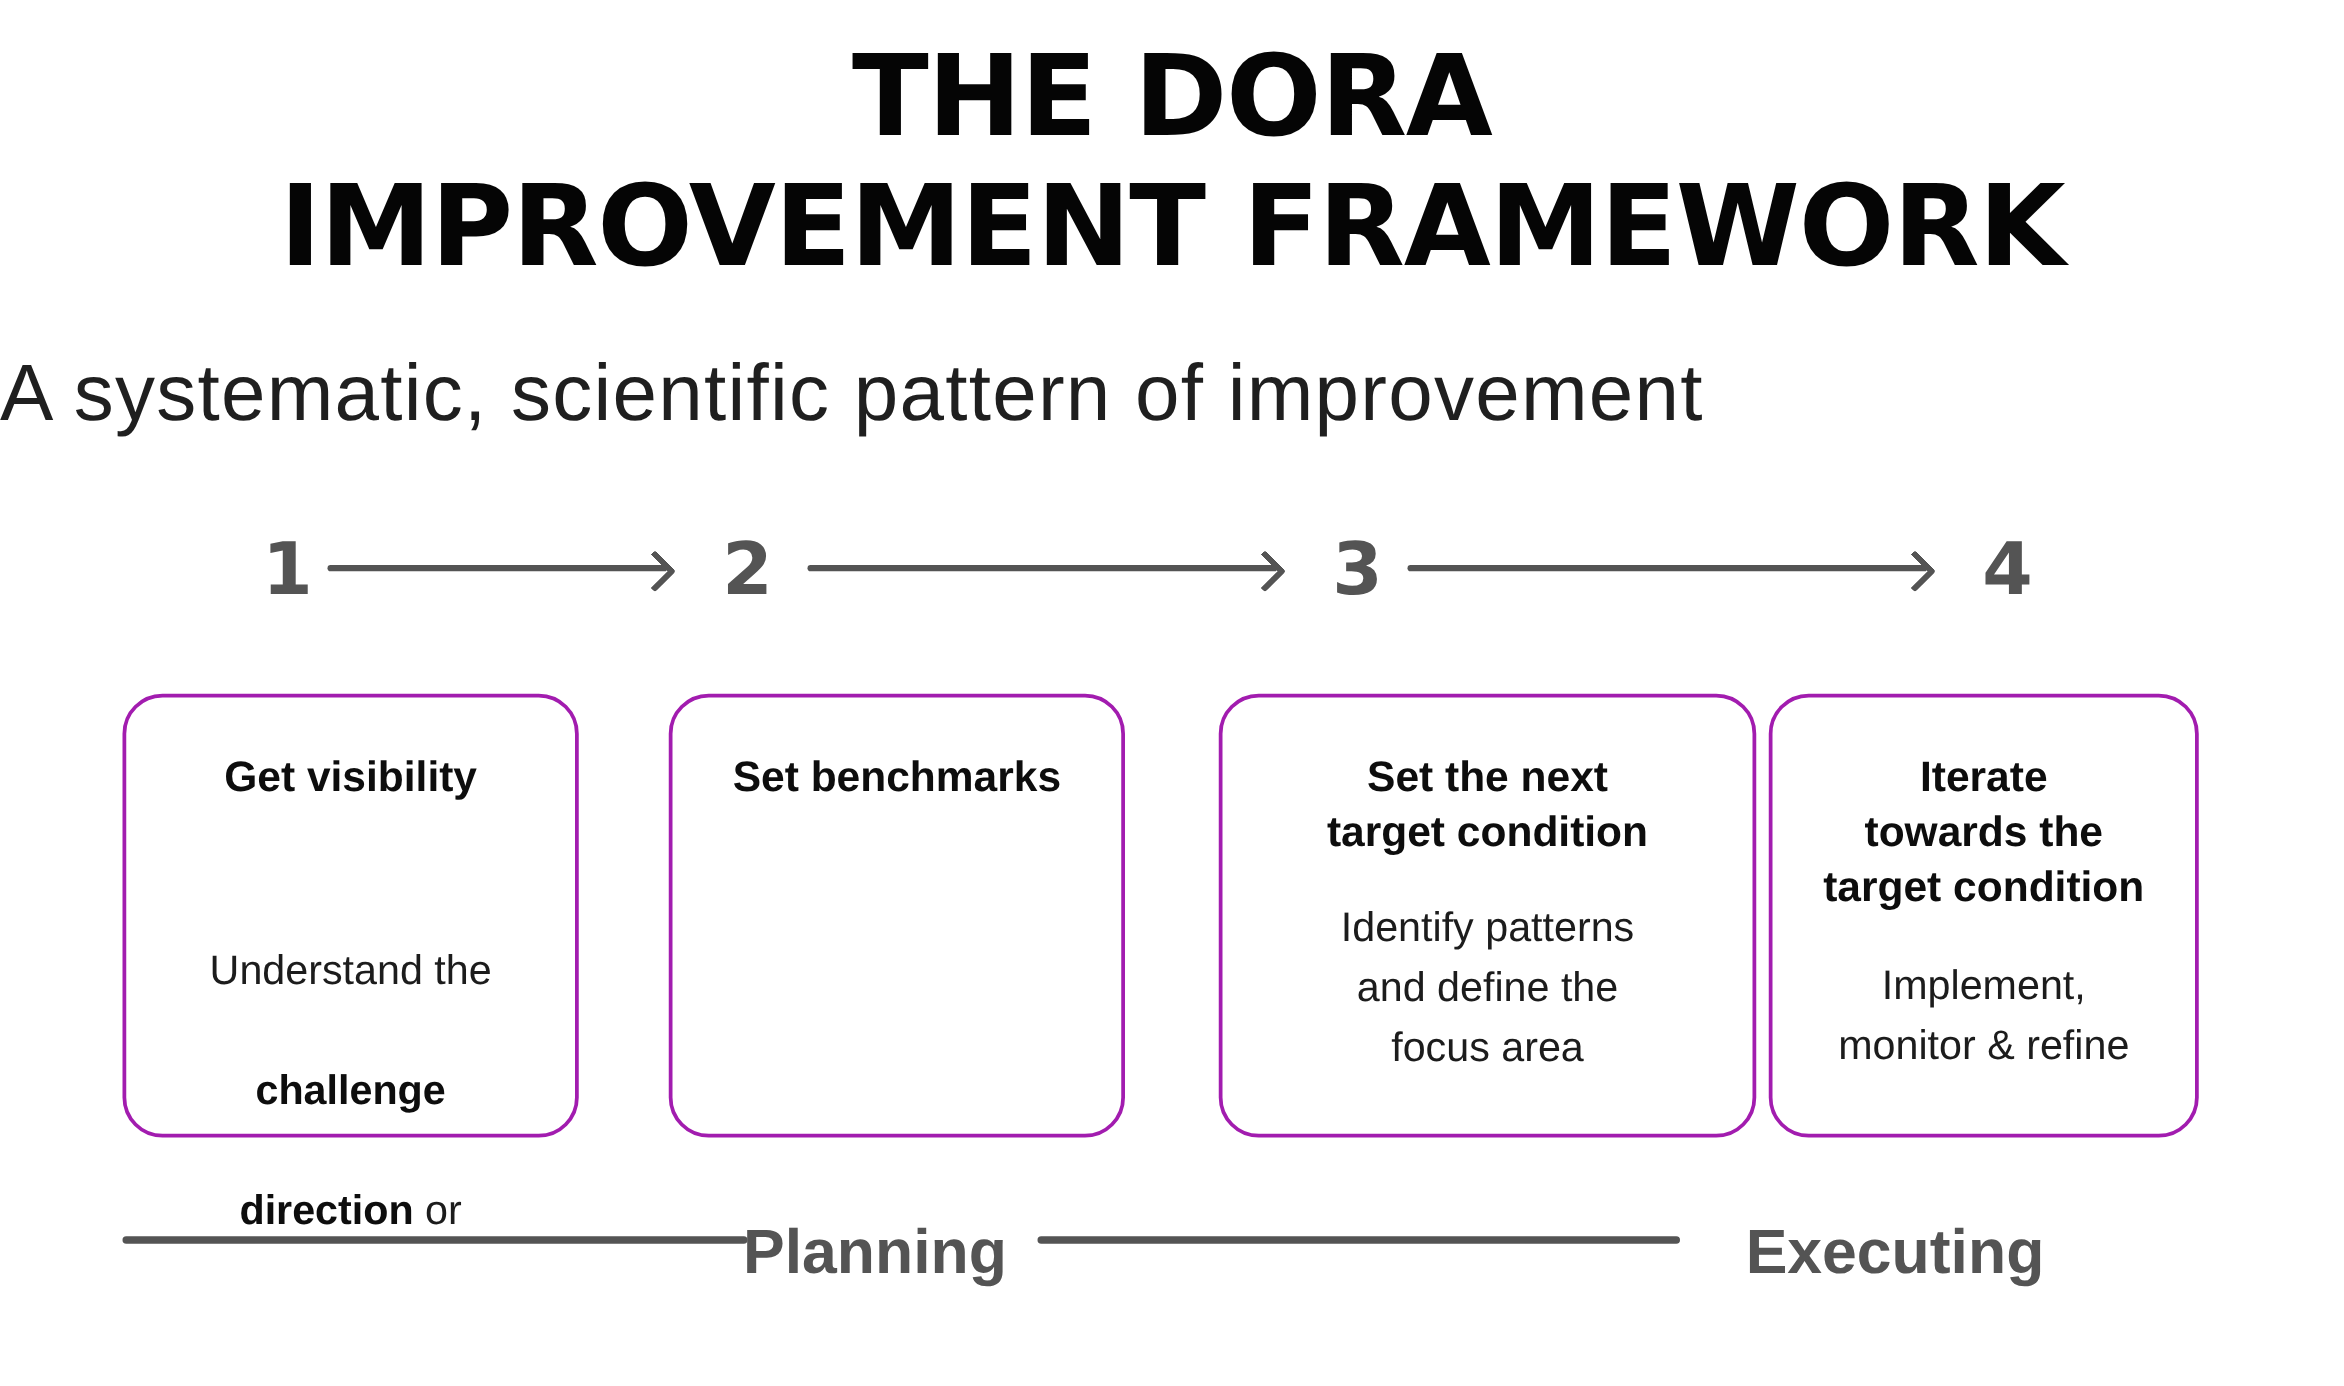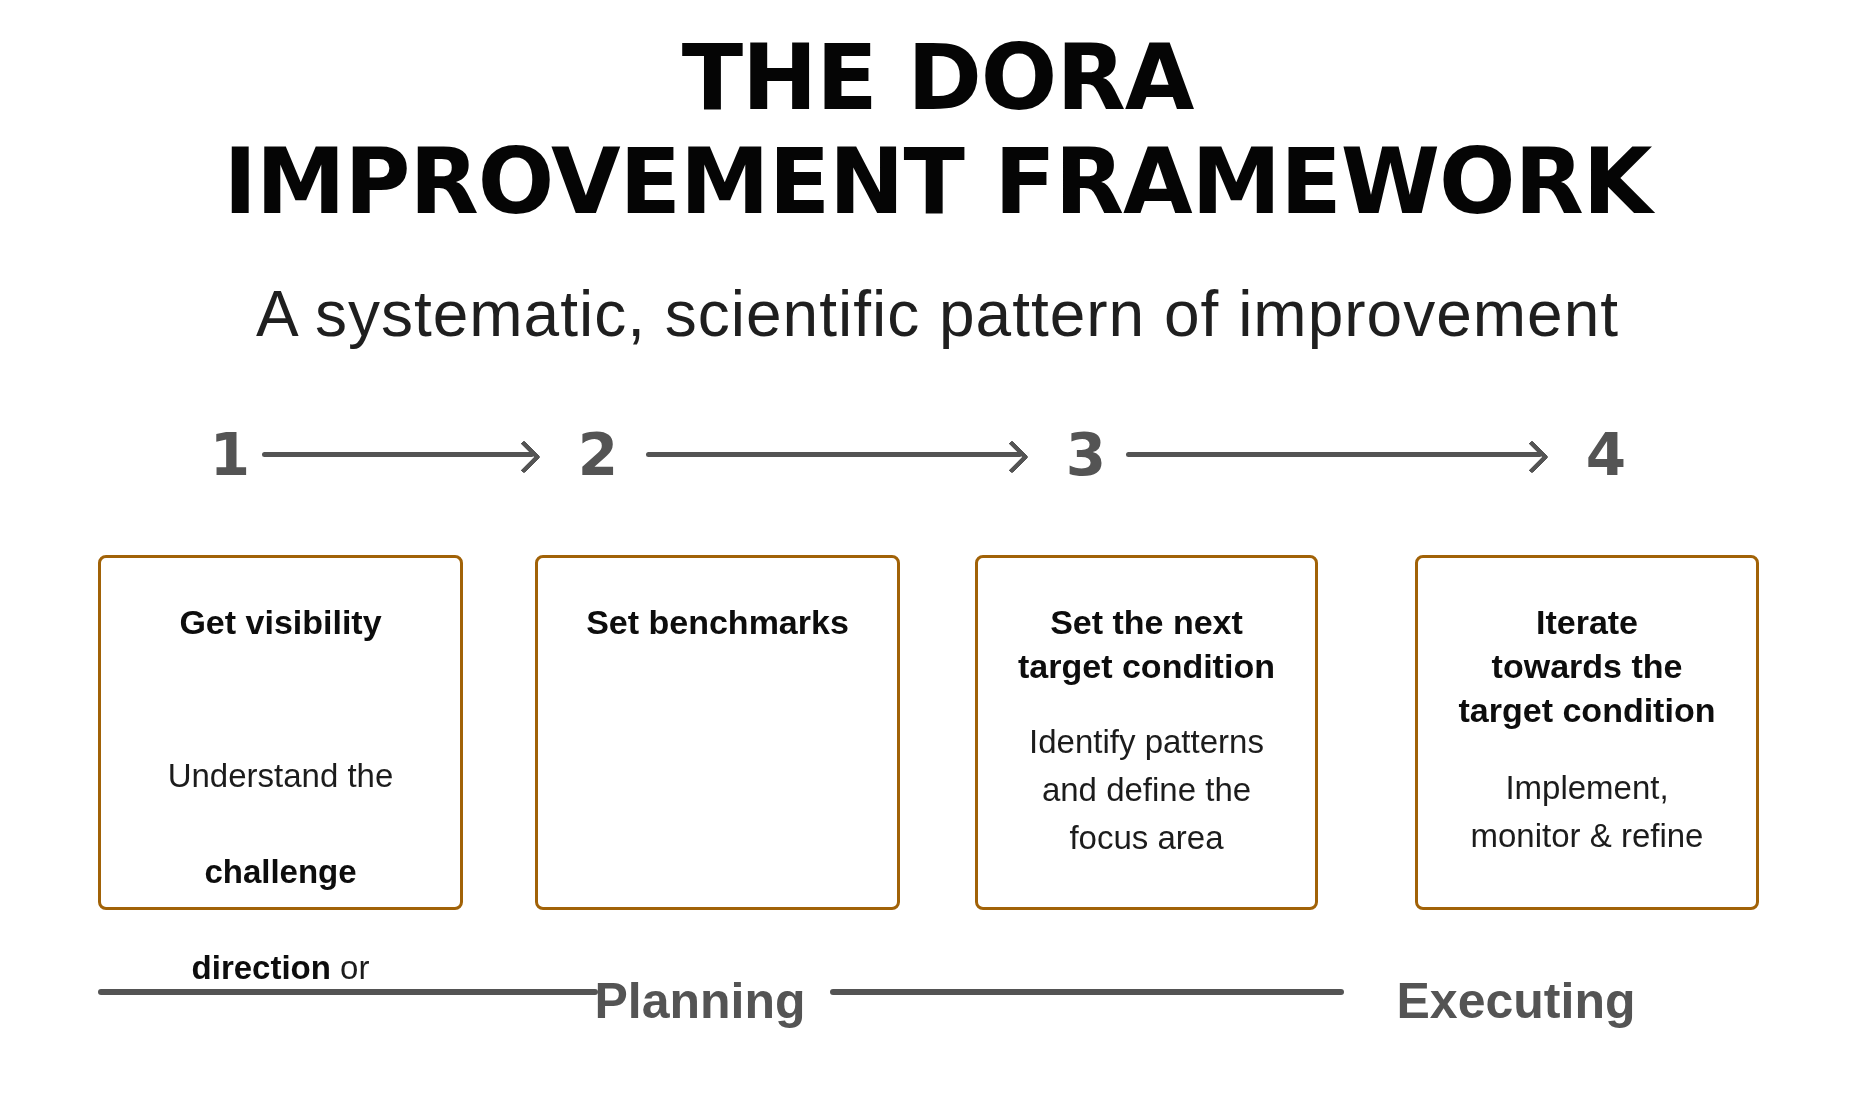--- a/index.html
+++ b/index.html
@@ -16,21 +16,21 @@
     position:absolute; top:26px; left:0; width:100%;
     text-align:center;
     font-family:"DejaVu Sans", sans-serif;
     font-weight:bold;
     font-size:90px; line-height:1.16;
     letter-spacing:-1px;
     color:#050505;
   }
   .subtitle {
     position:absolute; top:276px; left:0; width:100%;
-    text-align:center;
+    text-align:left;
     font-size:64px; font-weight:300; line-height:1.2;
     letter-spacing:1px;
     color:#1f1f1f;
   }
 
   
   .step-number {
     position:absolute; top:420px;
     transform:translateX(-50%);
     font-family:"DejaVu Sans", sans-serif;
@@ -45,21 +45,21 @@
     content:""; position:absolute; right:-2px; top:-7px;
     width:19px; height:19px;
     border-top:5px solid #545454; border-right:5px solid #545454;
     border-radius:3px;
     transform:rotate(45deg);
   }
 
   
   .box {
     position:absolute; top:555px; height:355px;
-    border:3px solid #a16207; border-radius:8px;
+    border:3px solid #a21caf; border-radius:32px;
     box-sizing:border-box;
     background:#ffffff;
     padding:42px 14px 0 14px;
     text-align:center;
   }
   .box-title {
     font-weight:bold; font-size:34px; line-height:44px;
     color:#0d0d0d;
     white-space:pre-line;
   }
@@ -113,21 +113,21 @@
       <div><span>Understand the</span></div>
       <div><b>challenge</b></div>
       <div><b>direction</b><span> or</span></div>
     </div>
   </div>
 
   <div class="box" style="left:535px; width:365px;text-align:center;">
     <div class="box-title">Set benchmarks</div>
   </div>
 
-  <div class="box" style="left:975px; width:343px;">
+  <div class="box" style="left:975px; width:430px;">
     <div class="box-title">Set the next
 target condition</div>
     <div class="box-body gap-b3">Identify patterns
 and define the
 focus area</div>
   </div>
 
   <div class="box" style="left:1415px; width:344px;">
     <div class="box-title">Iterate
 towards the

